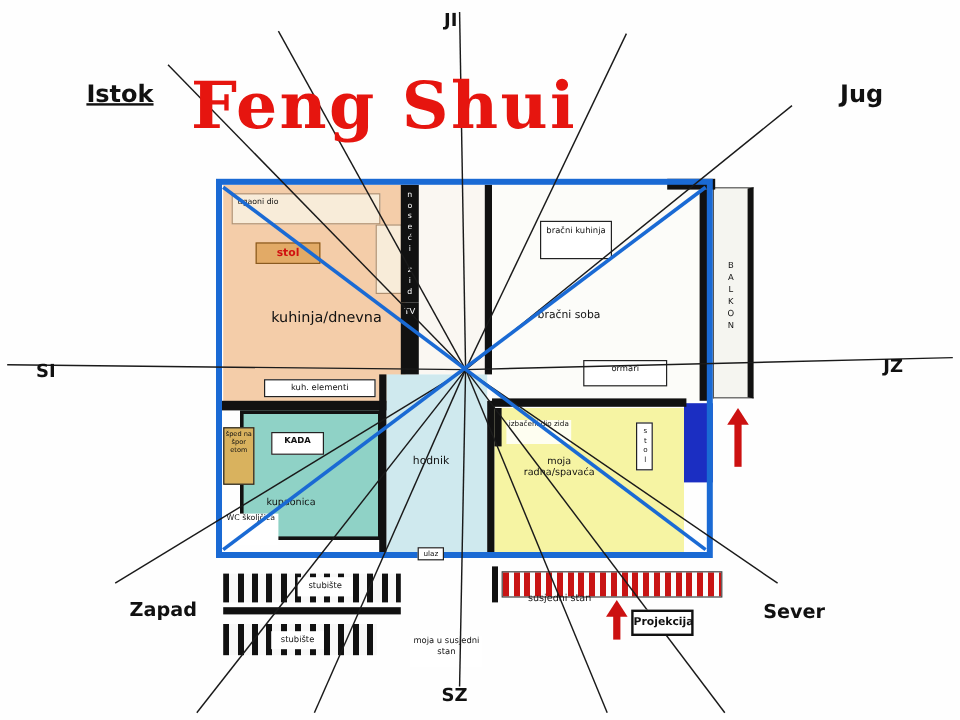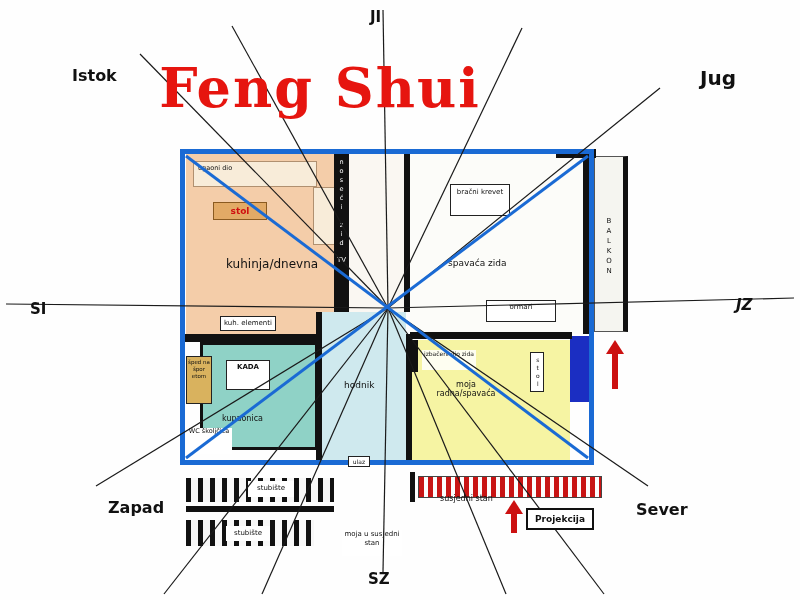--- a/index.html
+++ b/index.html
@@ -35,71 +35,71 @@
   .tinytext{font-size:6.5px;line-height:1.1;z-index:24;}
 </style>
 </head>
 <body>
 
 <div id="canvas">
 
   <div class="abs title">Feng Shui</div>
 
   <div class="abs dir" style="left:370px;top:8px;">JI</div>
-  <div class="abs dir" style="left:72px;top:66px;font-size:16px;">Istok</div>
+  <div class="abs dir" style="left:72px;top:66px;font-size:20px;text-decoration:underline;">Istok</div>
   <div class="abs dir" style="left:700px;top:66px;font-size:20px;">Jug</div>
   <div class="abs dir" style="left:30px;top:300px;">SI</div>
-  <div class="abs dir" style="left:736px;top:296px;font-style:italic;">JZ</div>
+  <div class="abs dir" style="left:736px;top:296px;">JZ</div>
   <div class="abs dir" style="left:108px;top:498px;font-size:16px;">Zapad</div>
   <div class="abs dir" style="left:636px;top:500px;font-size:16px;">Sever</div>
   <div class="abs dir" style="left:368px;top:570px;">SZ</div>
 
   <div class="abs room" style="left:186px;top:154px;width:152px;height:182px;background:#f4cda9;"></div>
   <div class="abs lightbox" style="left:193px;top:161px;width:124px;height:26px;"></div>
   <div class="abs lightbox" style="left:313px;top:187px;width:22px;height:58px;"></div>
   <div class="abs tinytext" style="left:198px;top:165px;">ugaoni dio</div>
   <div class="abs" style="left:213px;top:202px;width:54px;height:18px;background:#e2aa66;border:1px solid #8a5a20;
        box-sizing:border-box;z-index:12;text-align:center;font-size:9px;font-weight:bold;color:#d01010;line-height:16px;">
     <span>stol</span>
   </div>
   <div class="abs lbl" style="left:226px;top:258px;font-size:12px;">kuhinja/dnevna</div>
-  <div class="abs smallbox" style="left:220px;top:316px;width:56px;height:15px;line-height:13px;">
+  <div class="abs smallbox" style="left:220px;top:316px;width:93px;height:15px;line-height:13px;">
     <span>kuh. elementi</span>
   </div>
 
   <div class="abs wall" style="left:334px;top:154px;width:15px;height:98px;">
     <span class="vtext" style="display:block;margin:4px auto 0;color:#fff;font-size:6.5px;">noseći zid</span>
   </div>
   <div class="abs wall" style="left:334px;top:252px;width:15px;height:60px;">
     <span style="display:block;color:#fff;font-size:7px;text-align:center;margin-top:4px;">TV</span>
   </div>
 
   <div class="abs room" style="left:349px;top:154px;width:55px;height:158px;background:#faf7f2;"></div>
   <div class="abs wall" style="left:404px;top:154px;width:6px;height:158px;"></div>
 
   <div class="abs room" style="left:410px;top:154px;width:173px;height:180px;background:#fcfcf9;"></div>
   <div class="abs smallbox" style="left:450px;top:184px;width:60px;height:32px;padding-top:4px;">
-    <span>bračni krevet</span>
+    <span>bračni kuhinja</span>
   </div>
-  <div class="abs lbl" style="left:448px;top:258px;font-size:9px;">spavaća zida</div>
+  <div class="abs lbl" style="left:448px;top:258px;font-size:9px;">bračni soba</div>
   <div class="abs smallbox" style="left:450px;top:300px;width:70px;height:22px;line-height:13px;margin-left:36px;">
     <span>ormari</span>
   </div>
   <div class="abs wall" style="left:583px;top:158px;width:7px;height:176px;"></div>
   <div class="abs wall" style="left:556px;top:149px;width:40px;height:9px;"></div>
 
   <div class="abs room" style="left:594px;top:156px;width:34px;height:176px;background:#f5f5f0;
        border:1px solid #555;border-right:5px solid #111;text-align:center;">
     <span class="vtext" style="display:inline-block;margin-top:60px;font-size:7px;letter-spacing:2px;">BALKON</span>
   </div>
 
   <div class="abs wall" style="left:184px;top:334px;width:138px;height:8px;"></div>
 
   <div class="abs room" style="left:200px;top:342px;width:118px;height:108px;background:#8fd2c6;border:3px solid #111;"></div>
-  <div class="abs smallbox" style="left:226px;top:360px;width:44px;height:30px;line-height:12px;font-weight:bold;">
+  <div class="abs smallbox" style="left:226px;top:360px;width:44px;height:19px;line-height:12px;font-weight:bold;">
     <span>KADA</span>
   </div>
   <div class="abs lbl" style="left:222px;top:414px;font-size:8px;">kupaonica</div>
 
   <div class="abs" style="left:186px;top:356px;width:26px;height:48px;background:#d9b25e;border:1px solid #222;
        box-sizing:border-box;z-index:14;font-size:5.5px;text-align:center;line-height:1.3;padding-top:2px;">
     <span>šped na špor etom</span>
   </div>
 
   <div class="abs" style="left:186px;top:428px;width:46px;height:26px;background:#fff;z-index:22;
@@ -148,21 +148,21 @@
 
   <div class="abs" style="left:342px;top:530px;width:60px;height:26px;background:#fff;z-index:22;
        font-size:7px;text-align:center;line-height:1.3;">
     <span>moja u susjedni stan</span>
   </div>
 
   <div class="abs wall" style="left:410px;top:472px;width:5px;height:30px;"></div>
   <div class="abs redhatch" style="left:418px;top:476px;width:184px;height:22px;"></div>
   <div class="abs lbl" style="left:440px;top:494px;font-size:8px;z-index:22;">susjedni stan</div>
 
-  <div class="abs" style="left:526px;top:508px;width:68px;height:22px;background:#fff;border:2px solid #111;
+  <div class="abs" style="left:526px;top:508px;width:52px;height:22px;background:#fff;border:2px solid #111;
        box-sizing:border-box;z-index:40;font-size:9px;font-weight:bold;text-align:center;line-height:18px;">
     <span>Projekcija</span>
   </div>
 
   <div class="abs arrow-head" style="left:606px;top:340px;"></div>
   <div class="abs arrow-shaft" style="left:612px;top:353px;width:6px;height:36px;"></div>
   <div class="abs arrow-head" style="left:505px;top:500px;"></div>
   <div class="abs arrow-shaft" style="left:511px;top:513px;width:6px;height:20px;"></div>
 
   <svg class="abs overlay" width="800" height="600" viewBox="0 0 800 600">

